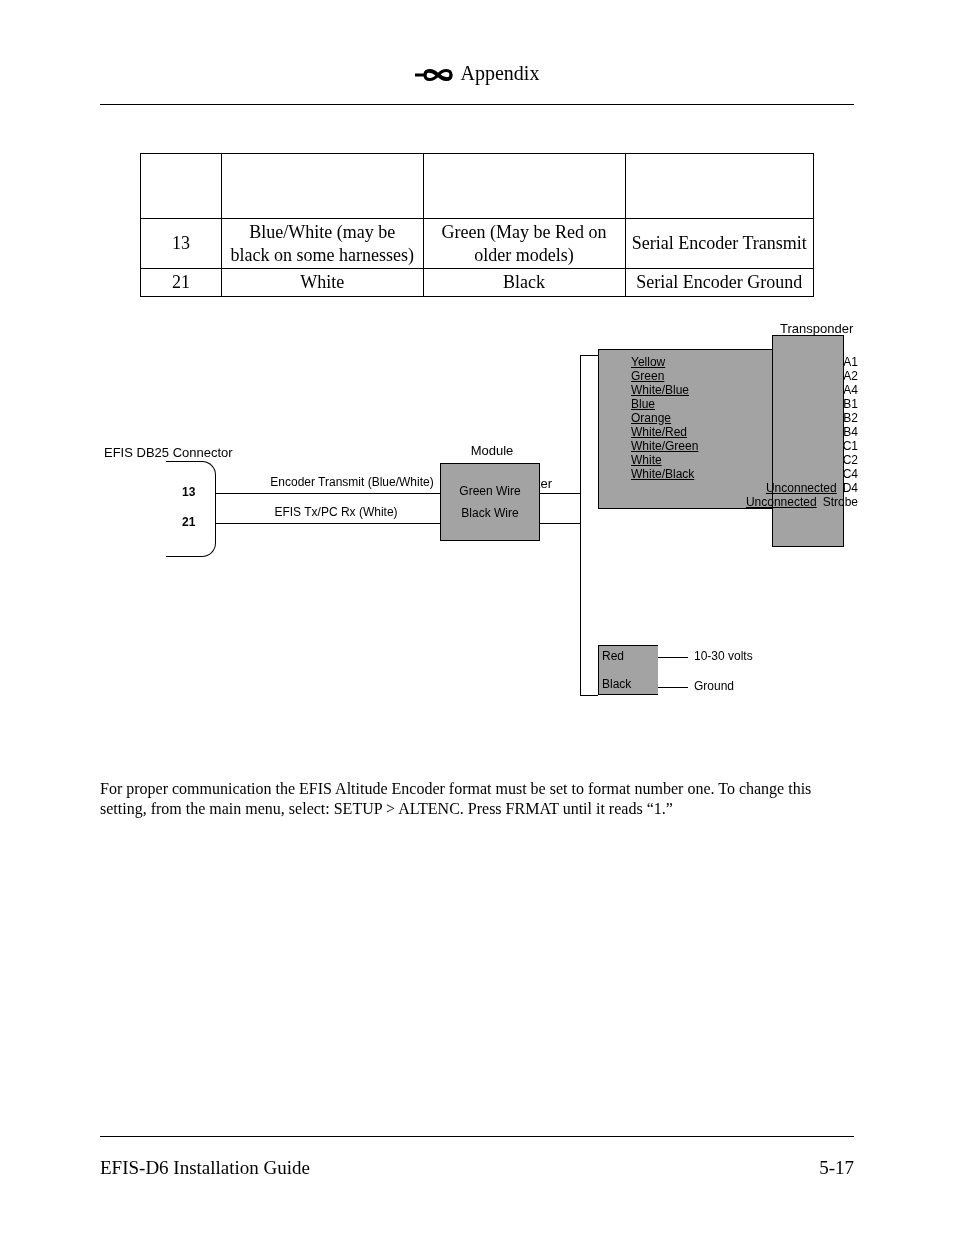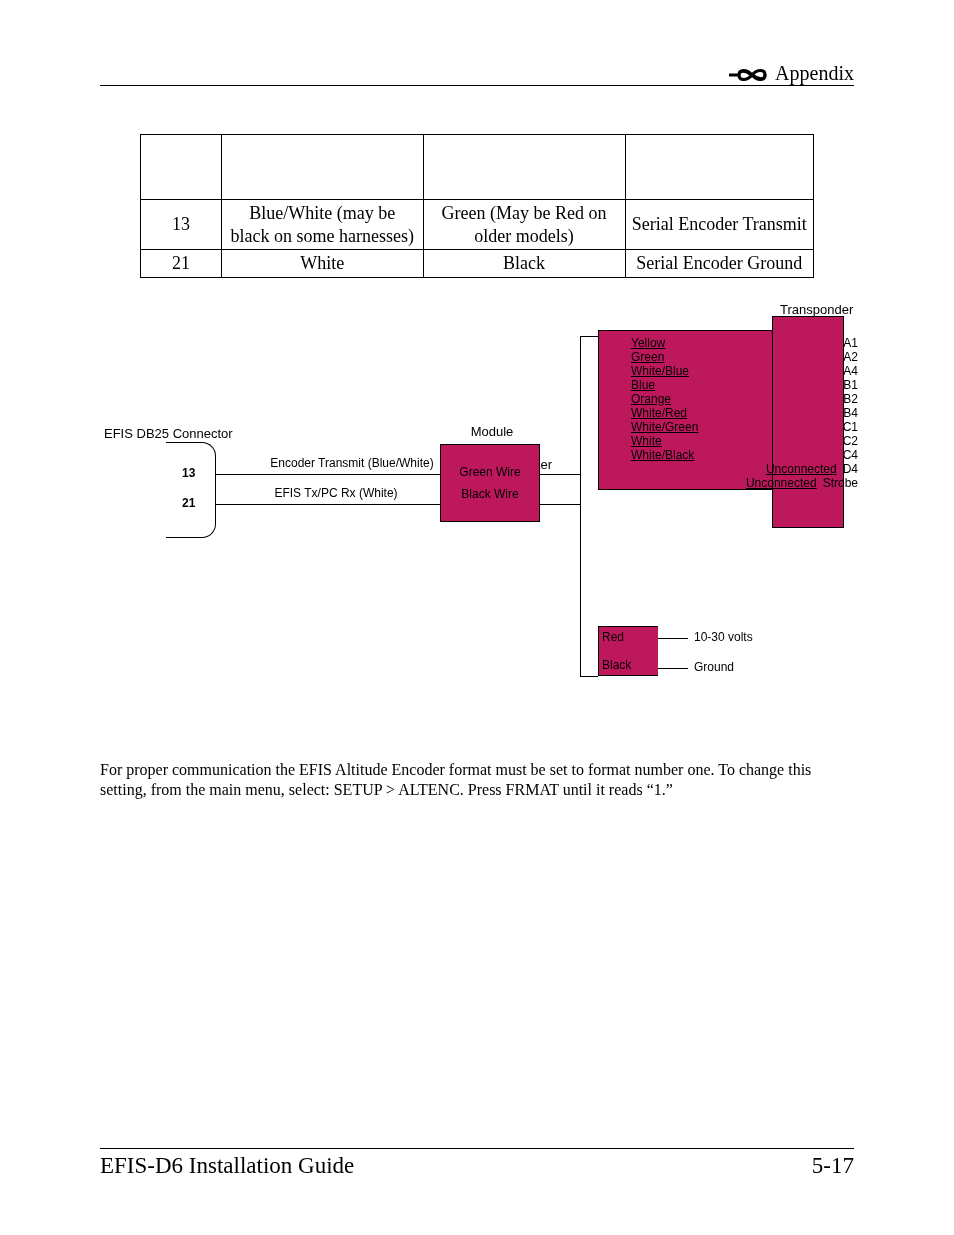--- a/index.html
+++ b/index.html
@@ -12,23 +12,23 @@
   .page {
     width: 954px;
     height: 1235px;
     position: relative;
     box-sizing: border-box;
     padding: 62px 100px 0 100px;
   }
   .header-row {
     display: flex;
     align-items: flex-end;
-    justify-content: flex-end;
+    justify-content: center;
     border-bottom: 1.5px solid #000;
-    padding-bottom: 0;
+    padding-bottom: 19px;
   }
   .logo svg { display: block; }
   .header-title {
     font-size: 20px;
   }
   .tbl-wrap {
     margin-top: 48px;
     margin-left: 40px;
     margin-right: 40px;
   }
@@ -61,21 +61,21 @@
     height: 400px;
     font-family: Arial, Helvetica, sans-serif;
     font-size: 13px;
     color: #000;
   }
   .d-label { position: absolute; font-size: 13px; }
   .d-label.small { font-size: 12px; }
   .box {
     position: absolute;
     border: 1px solid #000;
-    background: #be185d;
+    background: #a3a3a3;
     box-sizing: border-box;
   }
   .pin {
     position: absolute;
     font-size: 12px;
     font-weight: bold;
   }
   .hline, .vline {
     position: absolute;
     background: #000;
@@ -115,22 +115,22 @@
     box-sizing: border-box;
   }
   .footer {
     position: absolute;
     left: 100px;
     right: 100px;
     bottom: 56px;
     border-top: 1.5px solid #000;
     display: flex;
     justify-content: space-between;
-    font-size: 23px;
-    padding-top: 4px;
+    font-size: 19px;
+    padding-top: 20px;
   }
 </style>
 </head>
 <body>
 
 <div class="page">
 
   <div class="header-row">
     <span class="logo">
       <svg width="46" height="20" viewBox="0 0 46 20">

